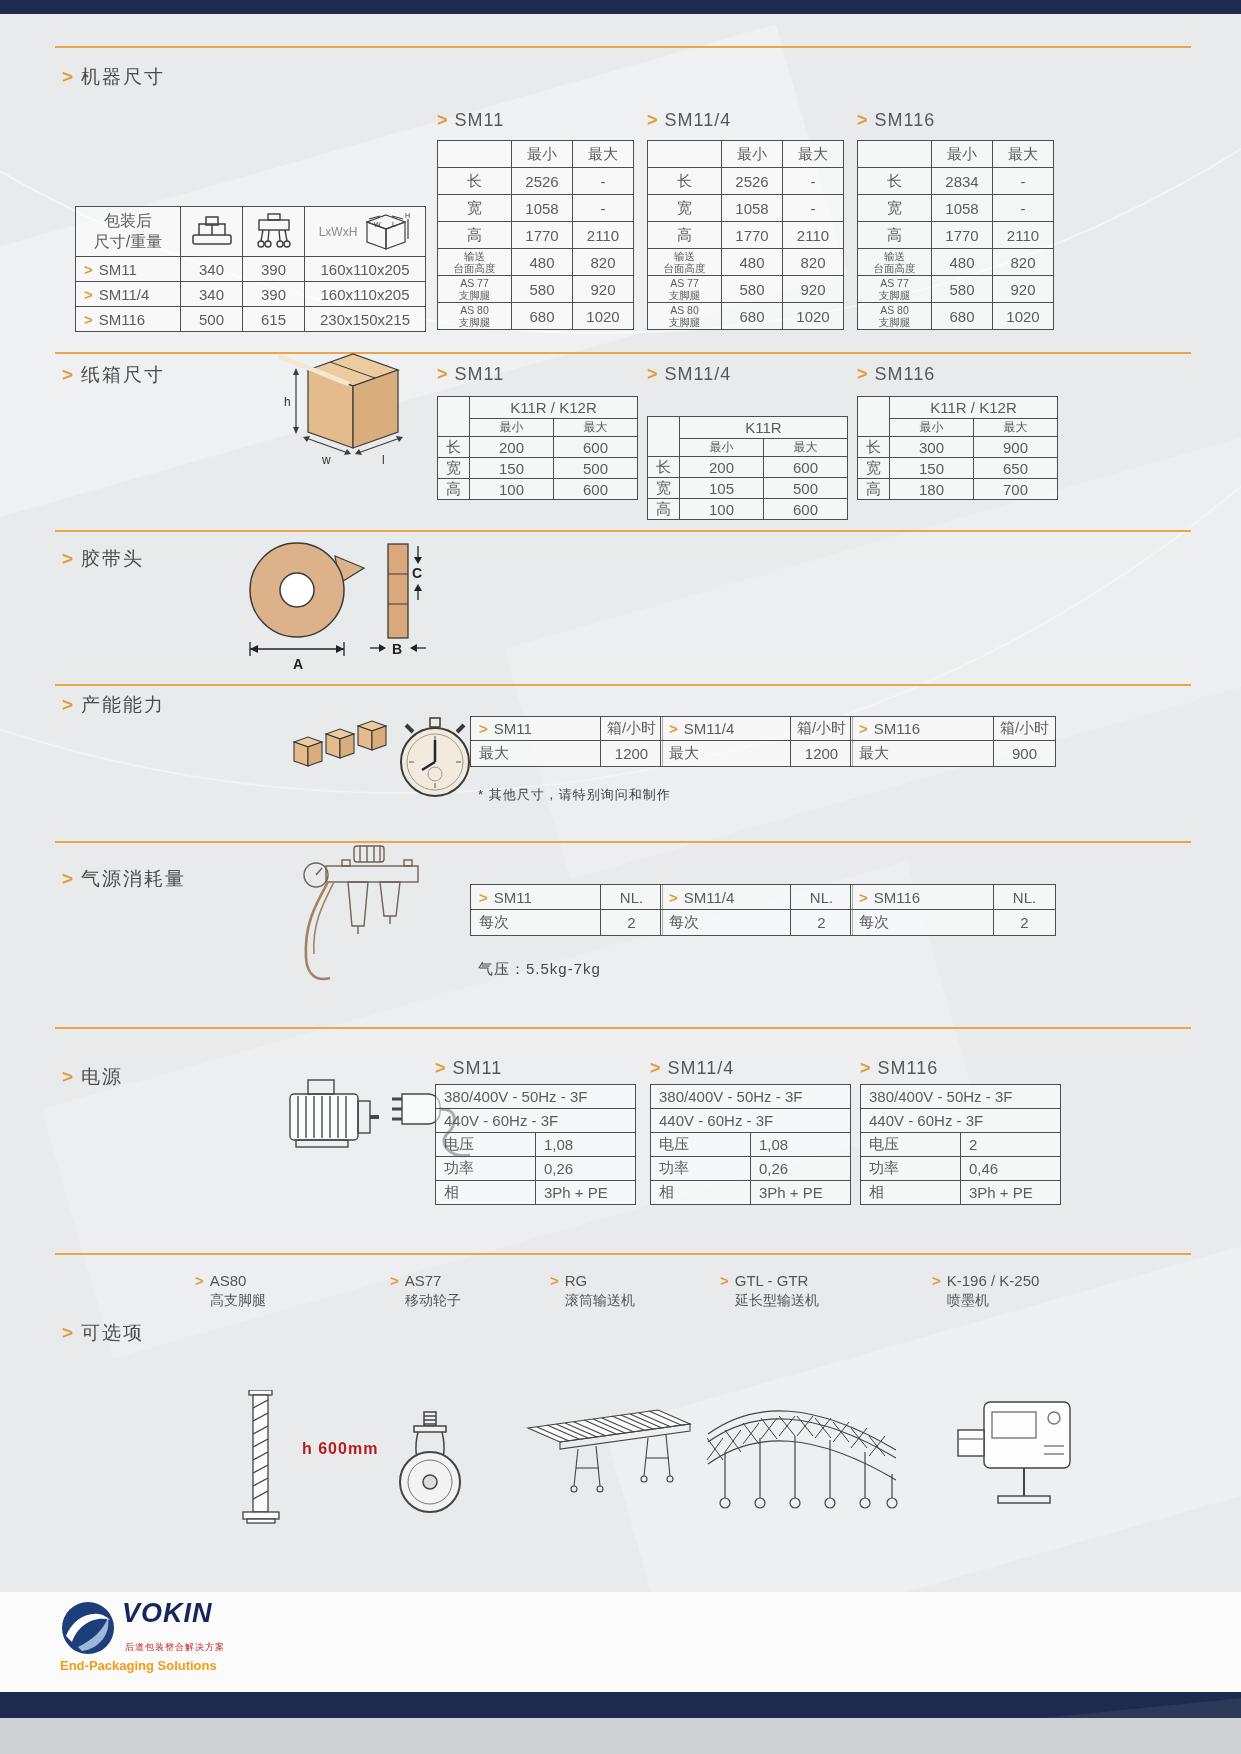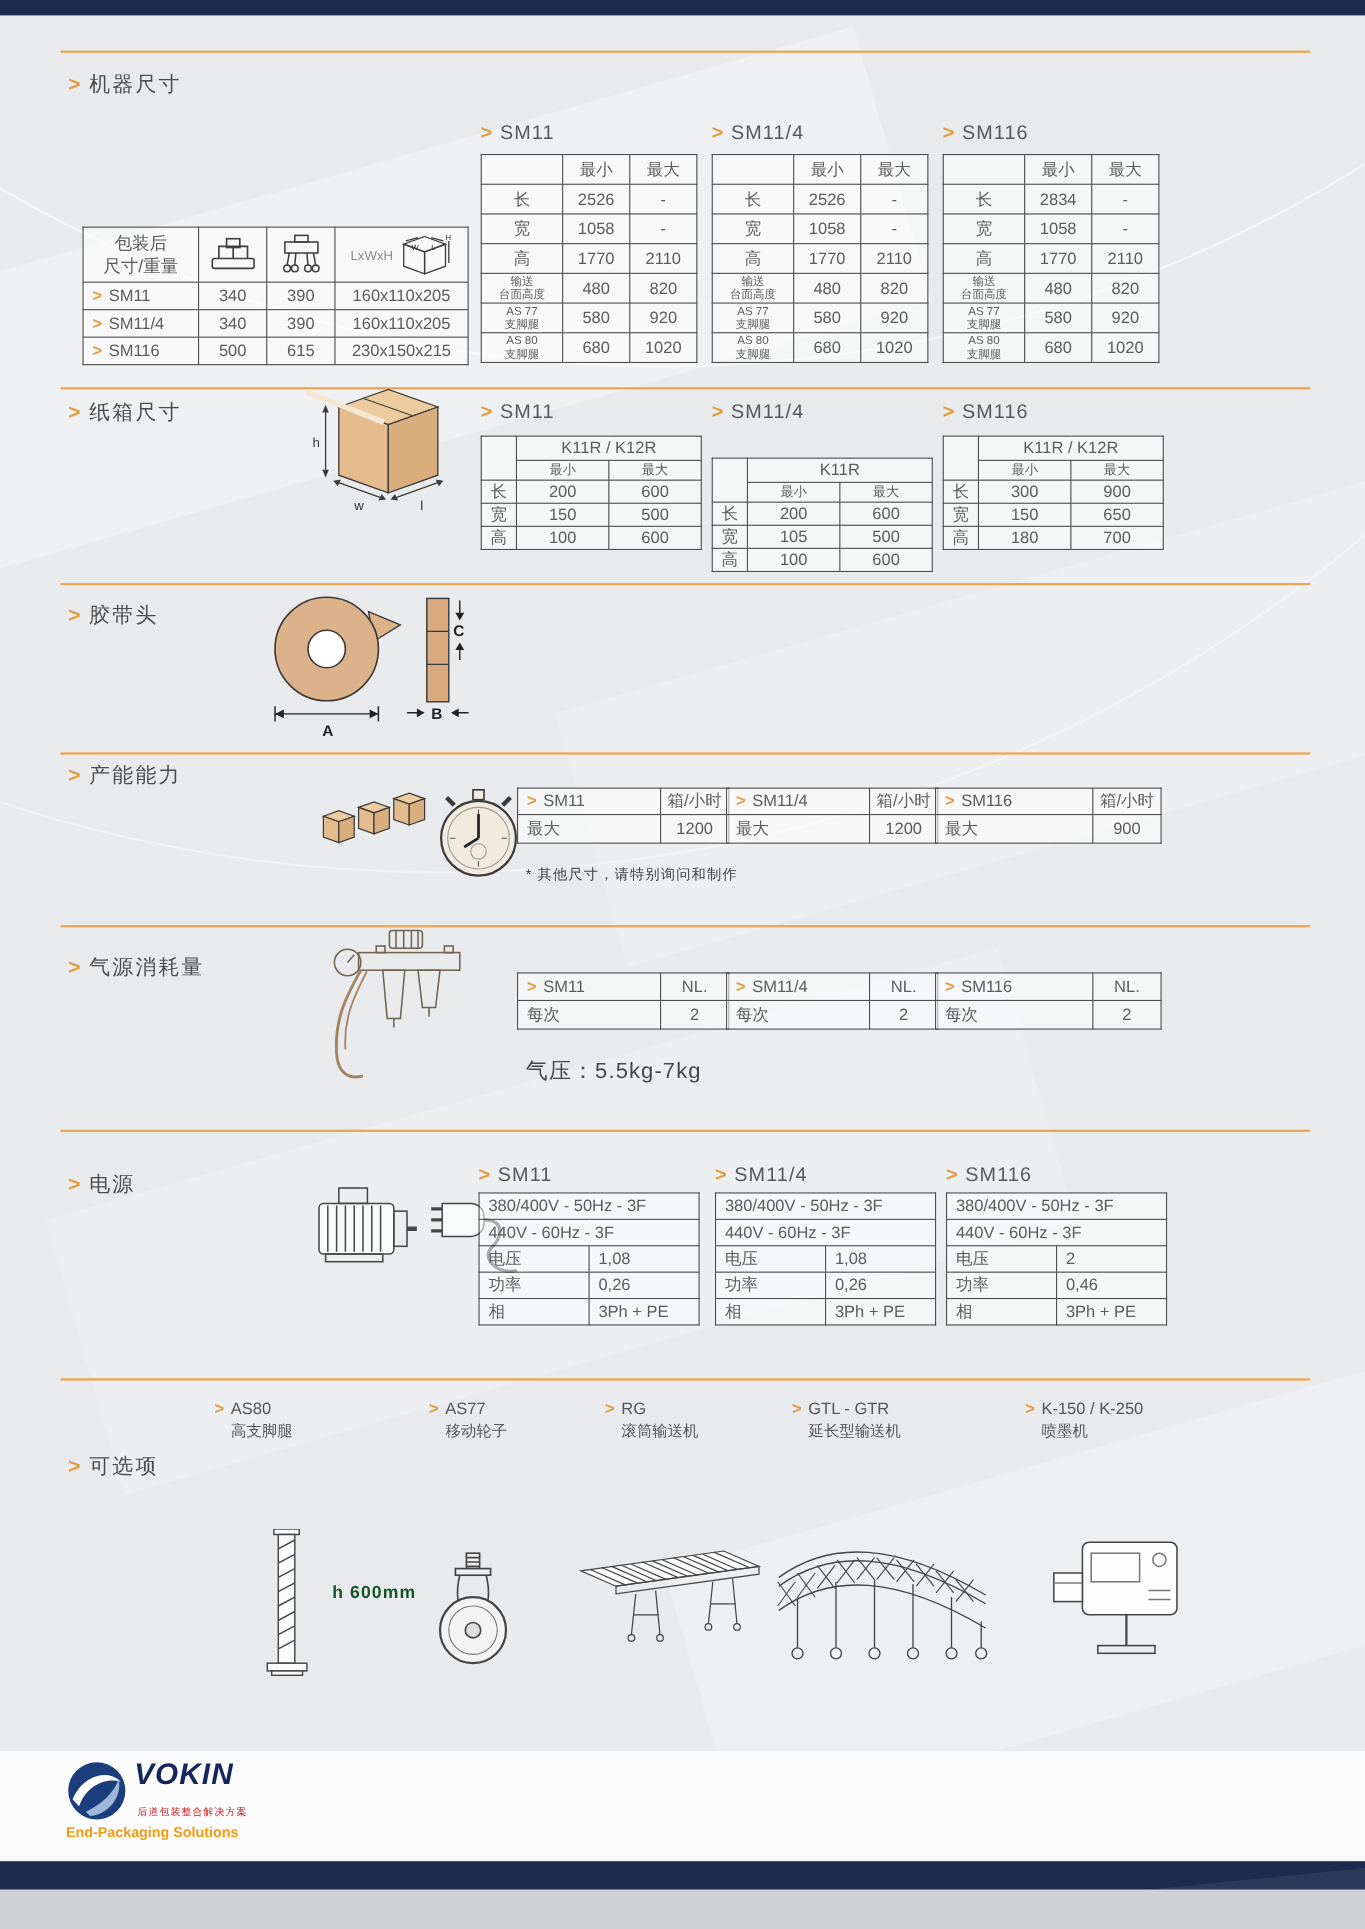--- a/index.html
+++ b/index.html
@@ -24,25 +24,25 @@
   .c100{width:100px}.c105{width:105px}.c121{width:121px}.c130{width:130px}.c140{width:140px}
   .h18{height:18px}.h21{height:21px}.h22{height:22px}.h24{height:24px}.h25{height:25px}
   .h26{height:26px}.h27{height:27px}.h50{height:50px}
   .spec td{font-size:16px;}
   .sm2{font-size:10.5px !important;line-height:1.15;}
   .pre{white-space:pre-line;}
   .left{text-align:left !important;padding-left:8px !important;}
   .smtext{font-size:12px !important;}
   .lxwxh{font-size:12px;color:#8b8b8b;vertical-align:middle;margin-right:4px;}
   .note{position:absolute;font-size:13px;color:#3f3f3f;letter-spacing:1px;white-space:nowrap;}
-  .note2{position:absolute;font-size:20px;color:#474747;letter-spacing:1px;white-space:nowrap;}
+  .note2{position:absolute;font-size:15px;color:#474747;letter-spacing:1px;white-space:nowrap;}
   .opt{position:absolute;}
   .opt-code{font-size:15px;color:#555;white-space:nowrap;}
   .opt-desc{font-size:14px;color:#555;margin-left:15px;margin-top:3px;white-space:nowrap;}
-  .postlabel{position:absolute;font-size:16px;font-weight:bold;color:#14532d;letter-spacing:1px;}
+  .postlabel{position:absolute;font-size:16px;font-weight:bold;color:#b91c1c;letter-spacing:1px;}
   .brand{position:absolute;font-size:27px;font-weight:bold;font-style:italic;color:#15265a;letter-spacing:1px;}
   .brand-tag{position:absolute;font-size:9px;color:#c3272b;letter-spacing:1px;white-space:nowrap;}
   .brand-sub{position:absolute;font-size:13px;font-weight:bold;color:#f19b12;white-space:nowrap;}
   .contact{position:absolute;display:flex;gap:8px;align-items:baseline;font-size:20px;color:#1b2238;
         font-weight:500;white-space:nowrap;}
   svg{display:block;}
   svg text{font-family:"Liberation Sans","DejaVu Sans",sans-serif;}
 </style>
 </head>
 <body>
@@ -718,21 +718,21 @@
   </div>
   <div class="opt" style="left:550px;top:1272px">
     <div class="opt-code"><span class="chev">&gt;</span><span>RG</span></div>
     <div class="opt-desc">滚筒输送机</div>
   </div>
   <div class="opt" style="left:720px;top:1272px">
     <div class="opt-code"><span class="chev">&gt;</span><span>GTL - GTR</span></div>
     <div class="opt-desc">延长型输送机</div>
   </div>
   <div class="opt" style="left:932px;top:1272px">
-    <div class="opt-code"><span class="chev">&gt;</span><span>K-150 / K-250</span></div>
+    <div class="opt-code"><span class="chev">&gt;</span><span>K-196 / K-250</span></div>
     <div class="opt-desc">喷墨机</div>
   </div>
 
   <svg class="abs" style="left:233px;top:1390px" width="62" height="140" viewBox="0 0 62 140">
     <g fill="rgba(255,255,255,.8)" stroke="#444" stroke-width="1.3">
       <rect x="16" y="0" width="23" height="5"></rect>
       <rect x="20" y="5" width="15" height="117"></rect>
       <line x1="20" y1="18" x2="35" y2="10"></line>
         <line x1="20" y1="31" x2="35" y2="23"></line>
         <line x1="20" y1="44" x2="35" y2="36"></line>

